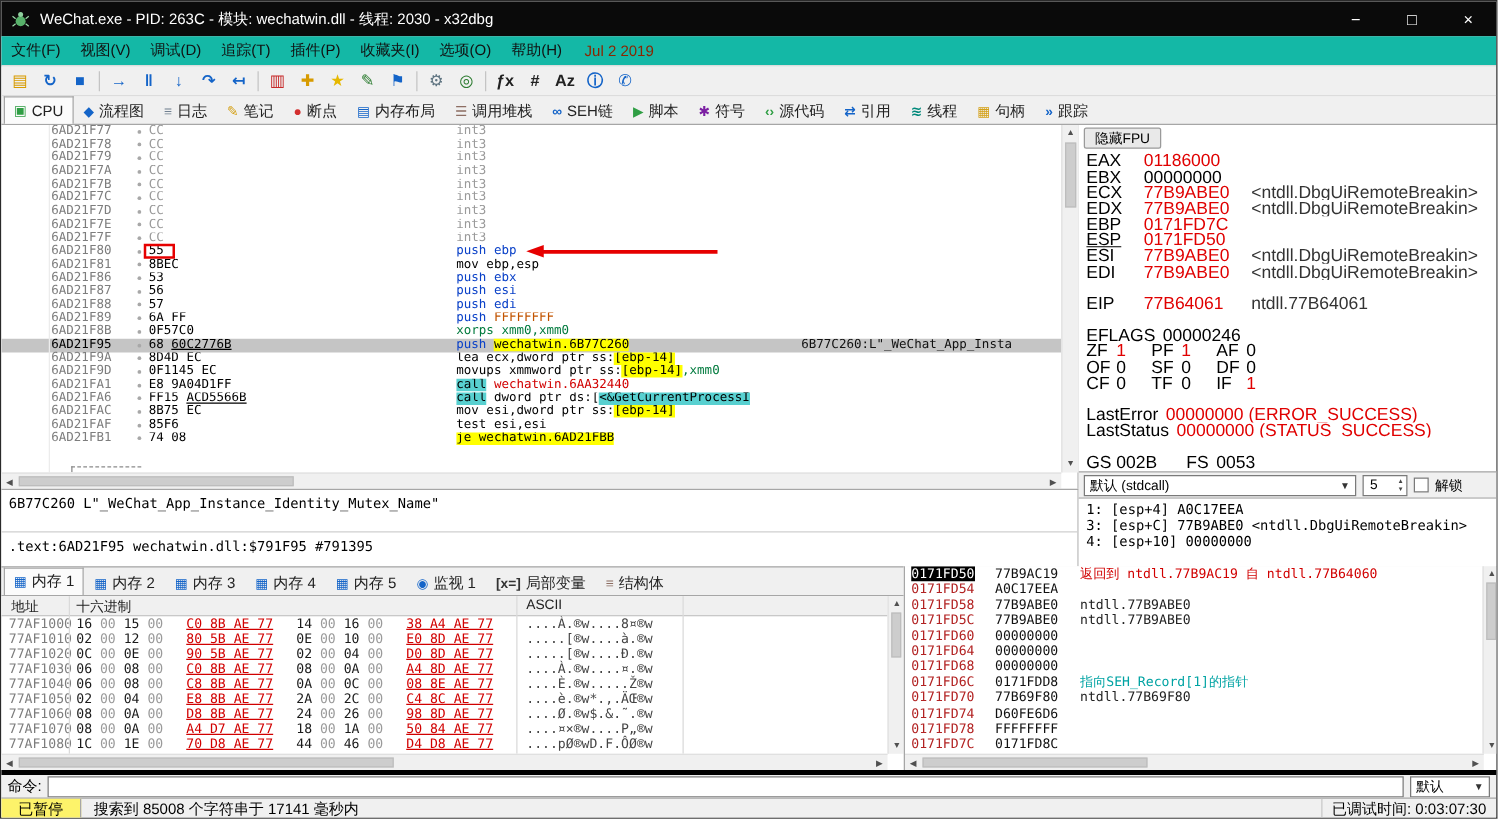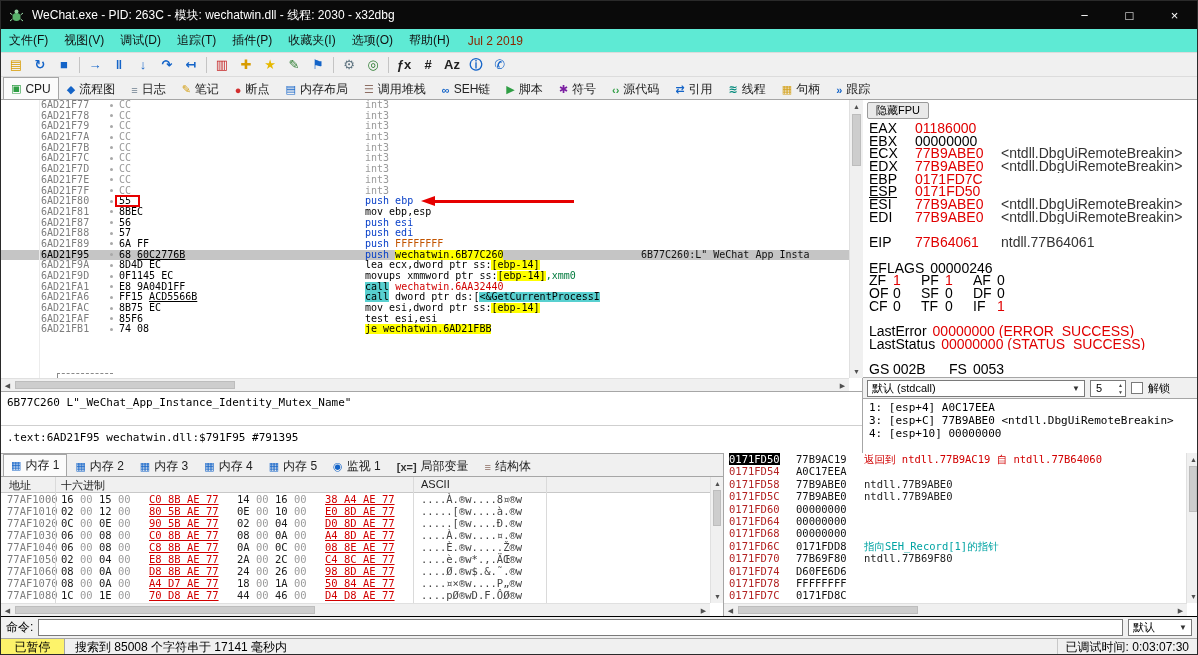--- a/index.html
+++ b/index.html
@@ -7,21 +7,21 @@
   body{font-family:"Liberation Sans","DejaVu Sans",sans-serif;background:#777}
   #app{position:relative;width:1198px;height:655px;background:#f0f0f0;border:1px solid #2a2a2a;overflow:hidden}
 
   
   .titlebar{position:absolute;top:0;left:0;right:0;height:28px;background:#0a0a0a;color:#fff;display:flex;align-items:center;padding-left:8px}
   .title-text{font-size:12px;margin-left:8px;white-space:nowrap}
   .win-controls{position:absolute;right:0;top:0;height:28px;display:flex}
   .wc{width:45px;height:28px;display:flex;align-items:center;justify-content:center;font-size:13px;color:#fff}
 
   
-  .menubar{position:absolute;top:28px;left:0;right:0;height:24px;display:flex;align-items:center;font-size:12px;background:#5eead4;border-bottom:1px solid #dcdcdc}
+  .menubar{position:absolute;top:28px;left:0;right:0;height:24px;display:flex;align-items:center;font-size:12px;background:#14b8a6;border-bottom:1px solid #dcdcdc}
   #menu-items{display:flex;height:100%}
   .menu-item{padding:0 8px;display:inline-flex;align-items:center;color:#111}
   .menu-date{color:#8b2500;margin-left:10px}
 
   
   .toolbar{position:absolute;top:52px;left:0;right:0;height:24px;background:#f0f0f0;border-bottom:1px solid #dcdcdc;display:flex;align-items:center;padding-left:3px}
   .tb-btn{width:24px;height:20px;display:inline-flex;align-items:center;justify-content:center;font-size:13px;font-weight:bold}
   .tb-sep{width:1px;height:16px;background:#c4c4c4;margin:0 3px}
 
   
@@ -127,21 +127,21 @@
   .st-addr{position:absolute;left:5px;color:#b22222}
   .st-addr.hl{background:#000;color:#fff}
   .st-val{position:absolute;left:72px;color:#111}
   .st-com{position:absolute;left:140px;color:#222}
   .st-com.red{color:#d10000}
   .st-com.cyan{color:#00a3a3}
   #stack-vscroll{top:0;right:0;width:13px;height:150px}
   #stack-hscroll{bottom:0;left:0;width:463px;height:13px}
 
   
-  #cmdbar{position:absolute;top:615px;left:0;right:0;height:22px;background:#f0f0f0;border-top:1px solid #000000;display:flex;align-items:center;padding:0 5px;gap:5px}
+  #cmdbar{position:absolute;top:615px;left:0;right:0;height:22px;background:#f0f0f0;border-top:4px solid #000000;display:flex;align-items:center;padding:0 5px;gap:5px}
   #cmd-label{font-size:12px;color:#000;white-space:nowrap}
   #cmd-input{flex:1;height:17px;border:1px solid #7a7a7a;background:#fff;font-family:"DejaVu Sans Mono",monospace;font-size:11px;padding:0 3px}
   #cmd-combo{width:64px}
 
   
   #statusbar{position:absolute;top:637px;left:0;right:0;height:18px;background:#f0f0f0;border-top:1px solid #a6a6a6;display:flex;align-items:center;font-size:12px}
   #status-state{width:64px;height:100%;background:#fdf36a;border-right:1px solid #a6a6a6;display:flex;align-items:center;justify-content:center;color:#000;flex:none}
   #status-msg{margin-left:10px;color:#000;white-space:nowrap}
   #status-time{margin-left:auto;padding:0 8px;border-left:1px solid #c8c8c8;height:100%;display:flex;align-items:center;color:#000;white-space:nowrap}
 </style>
@@ -278,23 +278,25 @@
         <div class="dz-row"><span class="dz-gut"></span><span class="dz-addr">6AD21F78</span><span class="dz-dot"><i class="dotc"></i></span><span class="dz-bytes"><span class="tk-dim">CC</span></span><span class="dz-instr"><span class="tk-dim">int3</span></span></div>
         <div class="dz-row"><span class="dz-gut"></span><span class="dz-addr">6AD21F79</span><span class="dz-dot"><i class="dotc"></i></span><span class="dz-bytes"><span class="tk-dim">CC</span></span><span class="dz-instr"><span class="tk-dim">int3</span></span></div>
         <div class="dz-row"><span class="dz-gut"></span><span class="dz-addr">6AD21F7A</span><span class="dz-dot"><i class="dotc"></i></span><span class="dz-bytes"><span class="tk-dim">CC</span></span><span class="dz-instr"><span class="tk-dim">int3</span></span></div>
         <div class="dz-row"><span class="dz-gut"></span><span class="dz-addr">6AD21F7B</span><span class="dz-dot"><i class="dotc"></i></span><span class="dz-bytes"><span class="tk-dim">CC</span></span><span class="dz-instr"><span class="tk-dim">int3</span></span></div>
         <div class="dz-row"><span class="dz-gut"></span><span class="dz-addr">6AD21F7C</span><span class="dz-dot"><i class="dotc"></i></span><span class="dz-bytes"><span class="tk-dim">CC</span></span><span class="dz-instr"><span class="tk-dim">int3</span></span></div>
         <div class="dz-row"><span class="dz-gut"></span><span class="dz-addr">6AD21F7D</span><span class="dz-dot"><i class="dotc"></i></span><span class="dz-bytes"><span class="tk-dim">CC</span></span><span class="dz-instr"><span class="tk-dim">int3</span></span></div>
         <div class="dz-row"><span class="dz-gut"></span><span class="dz-addr">6AD21F7E</span><span class="dz-dot"><i class="dotc"></i></span><span class="dz-bytes"><span class="tk-dim">CC</span></span><span class="dz-instr"><span class="tk-dim">int3</span></span></div>
         <div class="dz-row"><span class="dz-gut"></span><span class="dz-addr">6AD21F7F</span><span class="dz-dot"><i class="dotc"></i></span><span class="dz-bytes"><span class="tk-dim">CC</span></span><span class="dz-instr"><span class="tk-dim">int3</span></span></div>
         <div class="dz-row"><span class="dz-gut"></span><span class="dz-addr">6AD21F80</span><span class="dz-dot"><i class="dotc"></i></span><span class="dz-bytes"><span class="tk-k">55</span></span><span class="dz-instr"><span class="tk-stk">push</span><span class="tk-stk"> ebp</span></span></div>
         <div class="dz-row"><span class="dz-gut"></span><span class="dz-addr">6AD21F81</span><span class="dz-dot"><i class="dotc"></i></span><span class="dz-bytes"><span class="tk-k">8BEC</span></span><span class="dz-instr"><span class="tk-k">mov ebp,esp</span></span></div>
+        <div class="dz-row"><span class="dz-gut"></span><span class="dz-addr">6AD21F86</span><span class="dz-dot"><i class="dotc"></i></span><span class="dz-bytes"><span class="tk-k">53</span></span><span class="dz-instr"><span class="tk-stk">push ebx</span></span></div>
         <div class="dz-row"><span class="dz-gut"></span><span class="dz-addr">6AD21F87</span><span class="dz-dot"><i class="dotc"></i></span><span class="dz-bytes"><span class="tk-k">56</span></span><span class="dz-instr"><span class="tk-stk">push esi</span></span></div>
         <div class="dz-row"><span class="dz-gut"></span><span class="dz-addr">6AD21F88</span><span class="dz-dot"><i class="dotc"></i></span><span class="dz-bytes"><span class="tk-k">57</span></span><span class="dz-instr"><span class="tk-stk">push edi</span></span></div>
         <div class="dz-row"><span class="dz-gut"></span><span class="dz-addr">6AD21F89</span><span class="dz-dot"><i class="dotc"></i></span><span class="dz-bytes"><span class="tk-k">6A FF</span></span><span class="dz-instr"><span class="tk-stk">push </span><span class="tk-imm">FFFFFFFF</span></span></div>
+        <div class="dz-row"><span class="dz-gut"></span><span class="dz-addr">6AD21F8B</span><span class="dz-dot"><i class="dotc"></i></span><span class="dz-bytes"><span class="tk-k">0F57C0</span></span><span class="dz-instr"><span class="tk-sse">xorps xmm0,xmm0</span></span></div>
         <div class="dz-row sel"><span class="dz-gut"></span><span class="dz-addr">6AD21F95</span><span class="dz-dot"><i class="dotc"></i></span><span class="dz-bytes"><span class="tk-k">68 </span><span class="tk-rl">60C2776B</span></span><span class="dz-instr"><span class="tk-stk">push </span><span class="tk-mh">wechatwin.6B77C260</span></span><span class="dz-comment">6B77C260:L"_WeChat_App_Insta</span></div>
         <div class="dz-row"><span class="dz-gut"></span><span class="dz-addr">6AD21F9A</span><span class="dz-dot"><i class="dotc"></i></span><span class="dz-bytes"><span class="tk-k">8D4D EC</span></span><span class="dz-instr"><span class="tk-k">lea ecx,dword ptr ss:</span><span class="tk-mh">[ebp-14]</span></span></div>
         <div class="dz-row"><span class="dz-gut"></span><span class="dz-addr">6AD21F9D</span><span class="dz-dot"><i class="dotc"></i></span><span class="dz-bytes"><span class="tk-k">0F1145 EC</span></span><span class="dz-instr"><span class="tk-k">movups xmmword ptr ss:</span><span class="tk-mh">[ebp-14]</span><span class="tk-sse">,xmm0</span></span></div>
         <div class="dz-row"><span class="dz-gut"></span><span class="dz-addr">6AD21FA1</span><span class="dz-dot"><i class="dotc"></i></span><span class="dz-bytes"><span class="tk-k">E8 9A04D1FF</span></span><span class="dz-instr"><span class="tk-ch">call</span><span class="tk-k"> </span><span class="tk-tg">wechatwin.6AA32440</span></span></div>
         <div class="dz-row"><span class="dz-gut"></span><span class="dz-addr">6AD21FA6</span><span class="dz-dot"><i class="dotc"></i></span><span class="dz-bytes"><span class="tk-k">FF15 </span><span class="tk-rl">ACD5566B</span></span><span class="dz-instr"><span class="tk-ch">call</span><span class="tk-k"> dword ptr ds:[</span><span class="tk-ch">&lt;&amp;GetCurrentProcessI</span></span></div>
         <div class="dz-row"><span class="dz-gut"></span><span class="dz-addr">6AD21FAC</span><span class="dz-dot"><i class="dotc"></i></span><span class="dz-bytes"><span class="tk-k">8B75 EC</span></span><span class="dz-instr"><span class="tk-k">mov esi,dword ptr ss:</span><span class="tk-mh">[ebp-14]</span></span></div>
         <div class="dz-row"><span class="dz-gut"></span><span class="dz-addr">6AD21FAF</span><span class="dz-dot"><i class="dotc"></i></span><span class="dz-bytes"><span class="tk-k">85F6</span></span><span class="dz-instr"><span class="tk-k">test esi,esi</span></span></div>
         <div class="dz-row"><span class="dz-gut"></span><span class="dz-addr">6AD21FB1</span><span class="dz-dot"><i class="dotc"></i></span><span class="dz-bytes"><span class="tk-k">74 08</span></span><span class="dz-instr"><span class="tk-mh">je wechatwin.6AD21FBB</span></span></div>
         <div class="jmp-dash-h" style="top: 272.5px;"></div>
         <div class="jmp-dash-v" style="top: 272.5px;"></div>

